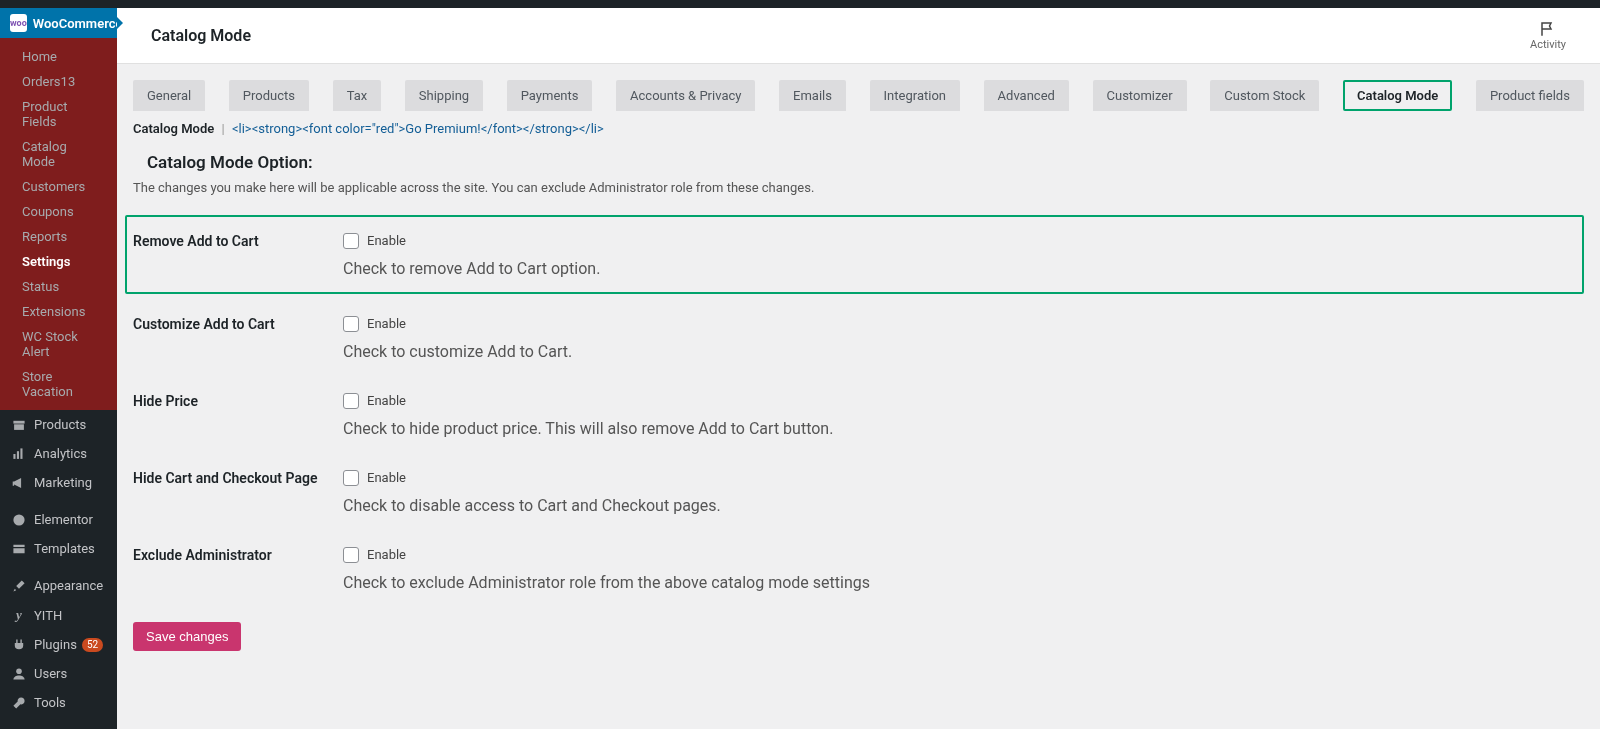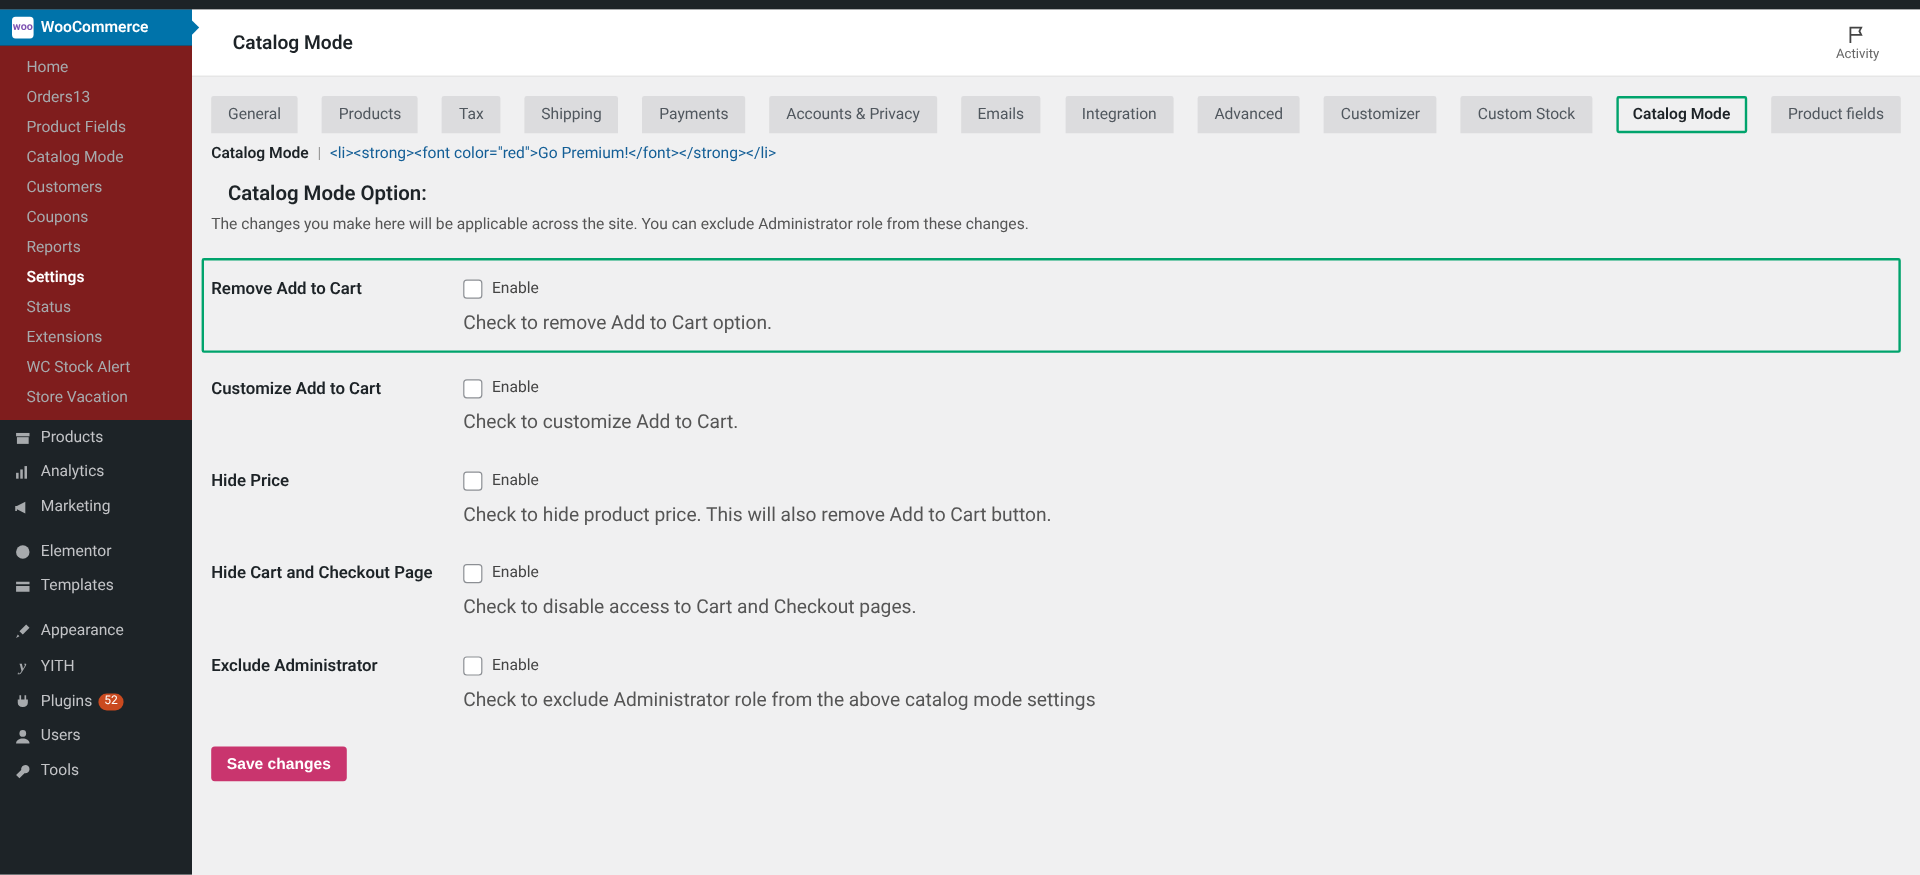--- a/index.html
+++ b/index.html
@@ -12,21 +12,21 @@
     display: flex;
     flex-direction: column;
   }
 
   .topbar { height: 8px; background: #1d2327; }
 
   .shell { flex: 1; display: flex; min-height: 0; }
 
   
   .sidebar {
-    width: 160px;
+    width: 117px;
     background: #1d2327;
     color: #c3c4c7;
     font-size: 13px;
     padding-top: 0;
   }
   .side-header {
     display: flex; align-items: center;
     background: #0073aa; color: #fff;
     padding: 6px 10px;
     font-weight: 600;
@@ -202,21 +202,20 @@
 
   .save-btn {
     background: #c9356e;
     color: #fff;
     border: none;
     border-radius: 3px;
     padding: 7px 13px;
     font-size: 13px;
     cursor: pointer;
     margin-top: 8px;
-    font-weight: bold;
   }
 </style>
 </head>
 <body>
 
 <div class="topbar"></div>
 
 <div class="shell">
 
   <nav class="sidebar">

